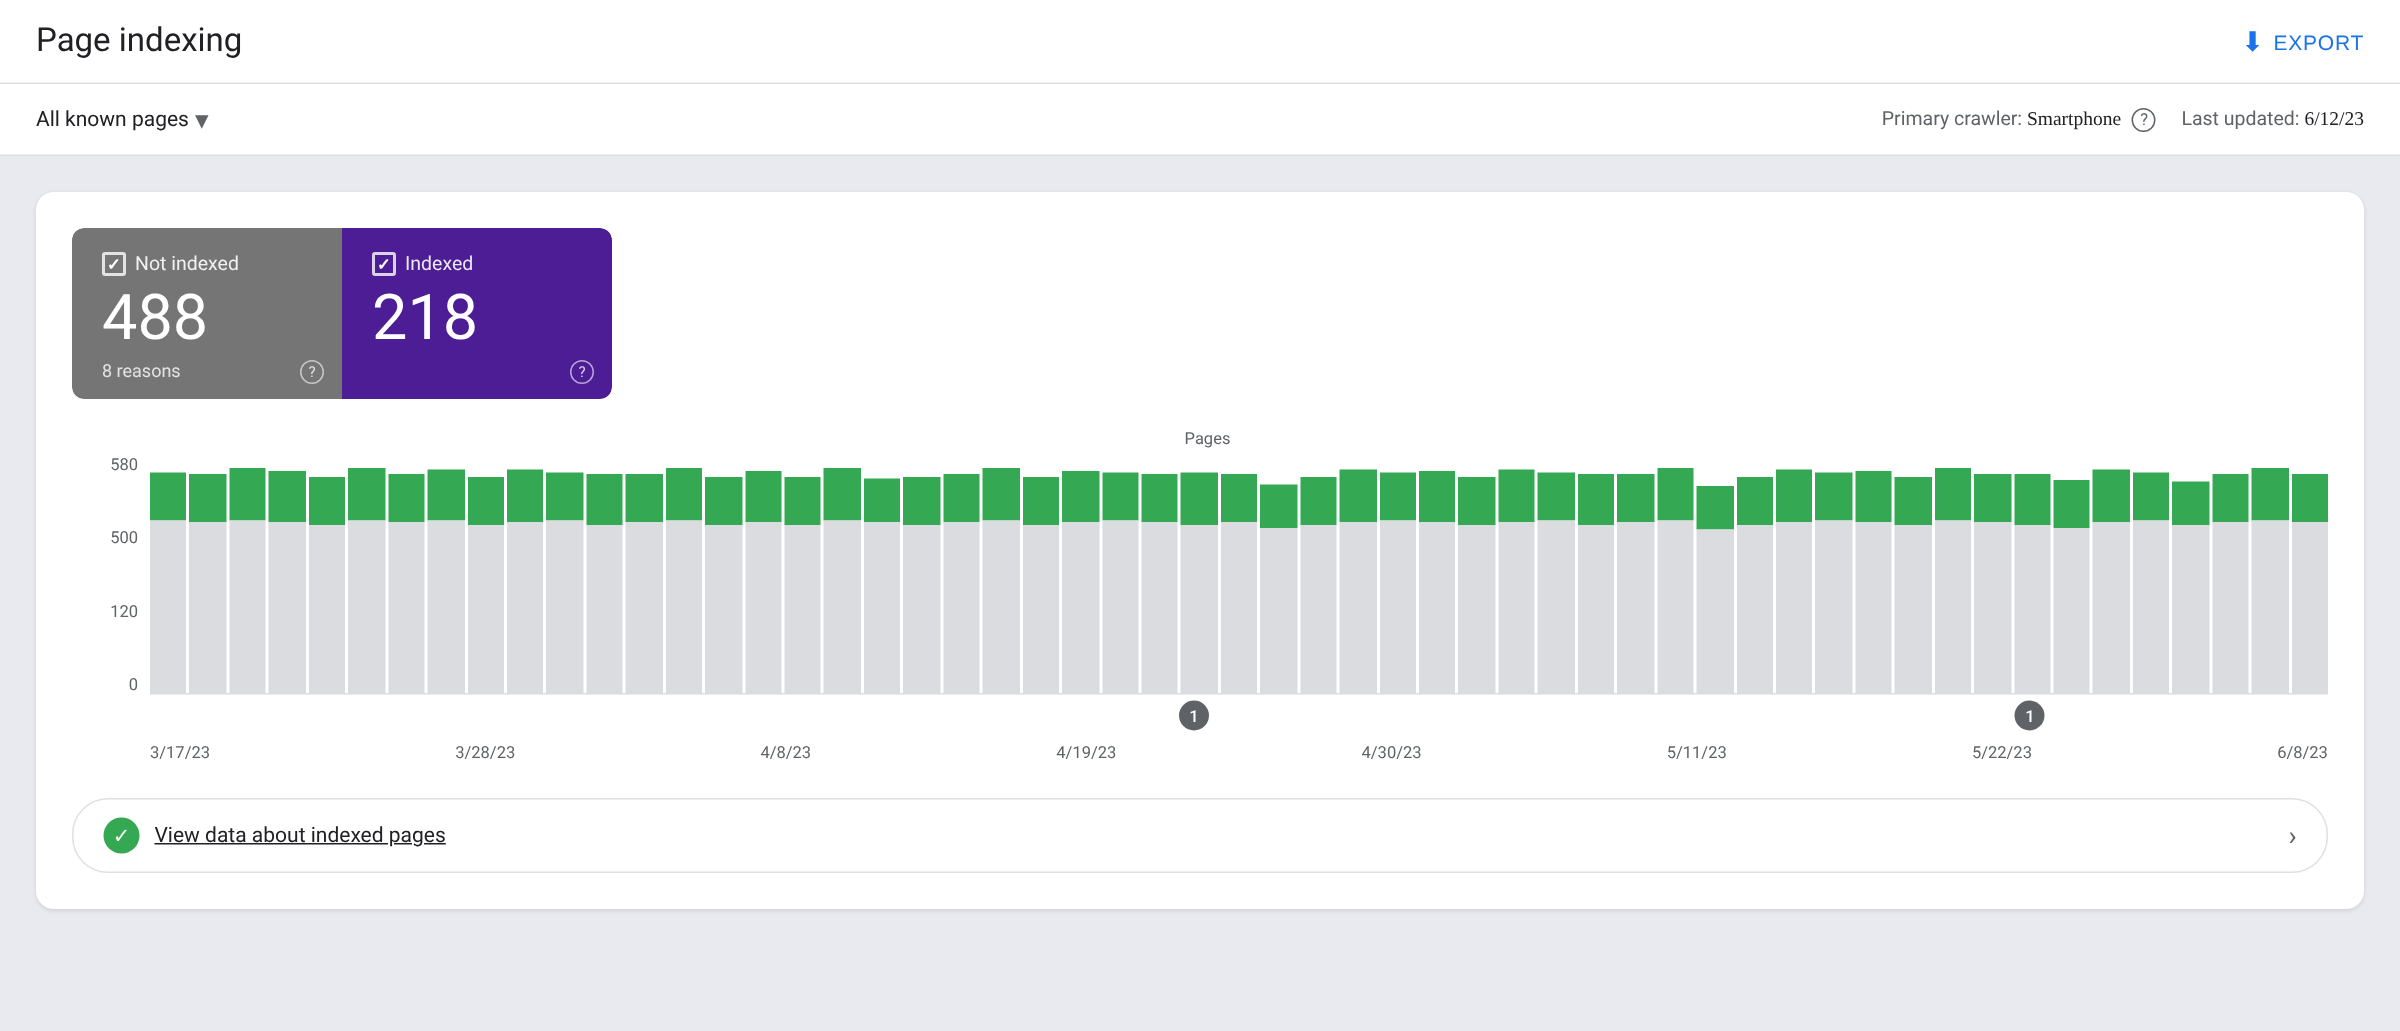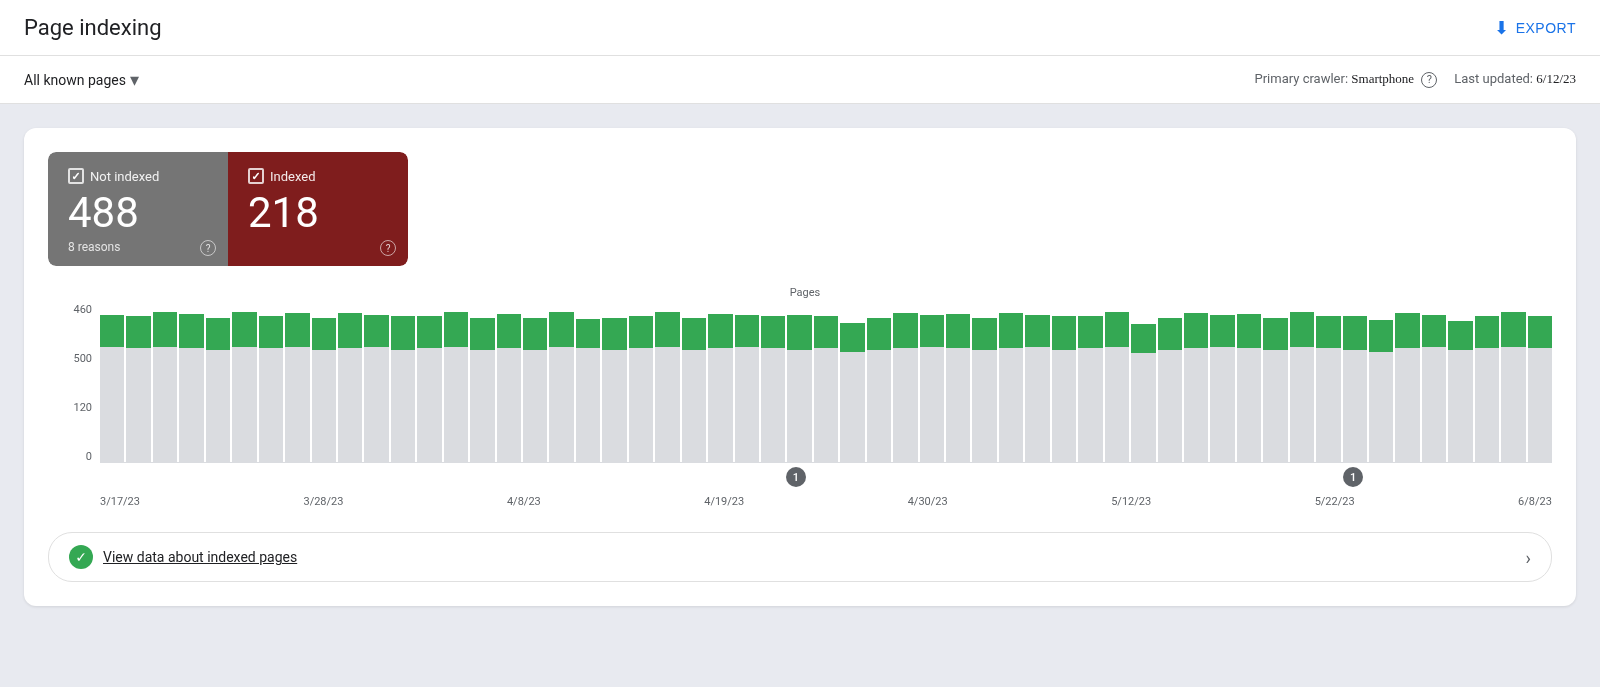--- a/index.html
+++ b/index.html
@@ -114,21 +114,21 @@
     .stat-box {
       flex: 1;
       padding: 16px 20px 12px;
       position: relative;
     }
     .stat-box.not-indexed {
       background: #757575;
       border-radius: 8px 0 0 8px;
     }
     .stat-box.indexed {
-      background: #7f1d1d;
+      background: #4c1d95;
       border-radius: 0 8px 8px 0;
     }
     .stat-header {
       display: flex;
       align-items: center;
       gap: 6px;
       margin-bottom: 6px;
     }
     .stat-checkbox {
       width: 16px;
@@ -346,21 +346,21 @@
           <div class="stat-help">?</div>
         </div>
       </div>
 
 
       <div class="chart-area">
         <div class="chart-y-label">Pages</div>
         <div style="display:flex; align-items:flex-start;">
 
           <div style="width:42px; display:flex; flex-direction:column; justify-content:space-between; height:160px; align-items:flex-end; padding-right:8px; padding-bottom:0;">
-            <span class="y-tick">460</span>
+            <span class="y-tick">580</span>
             <span class="y-tick">500</span>
             <span class="y-tick">120</span>
             <span class="y-tick">0</span>
           </div>
 
           <div style="flex:1; position:relative;">
             <div class="chart-bars" id="chart-bars-container">
 
             <div class="bar-group">
                   <div class="bar-green" style="height: 32px;"></div>
@@ -589,21 +589,21 @@
               <div class="event-marker" style="position:absolute; left:calc(87% - 10px); top:4px;">1</div>
             </div>
 
             <div class="chart-x-labels" style="margin-left: 0px; display: flex; justify-content: space-between; margin-top: 4px;" id="chart-x-labels-container">
 
             <span style="font-size: 11px; color: rgb(95, 99, 104);">3/17/23</span>
                 <span style="font-size: 11px; color: rgb(95, 99, 104);">3/28/23</span>
                 <span style="font-size: 11px; color: rgb(95, 99, 104);">4/8/23</span>
                 <span style="font-size: 11px; color: rgb(95, 99, 104);">4/19/23</span>
                 <span style="font-size: 11px; color: rgb(95, 99, 104);">4/30/23</span>
-                <span style="font-size: 11px; color: rgb(95, 99, 104);">5/12/23</span>
+                <span style="font-size: 11px; color: rgb(95, 99, 104);">5/11/23</span>
                 <span style="font-size: 11px; color: rgb(95, 99, 104);">5/22/23</span>
                 <span style="font-size: 11px; color: rgb(95, 99, 104);">6/8/23</span>
               </div>
           </div>
         </div>
       </div>
 
       <div class="view-data-link">
         <div class="view-data-left">
           <div class="green-check-circle">✓</div>

